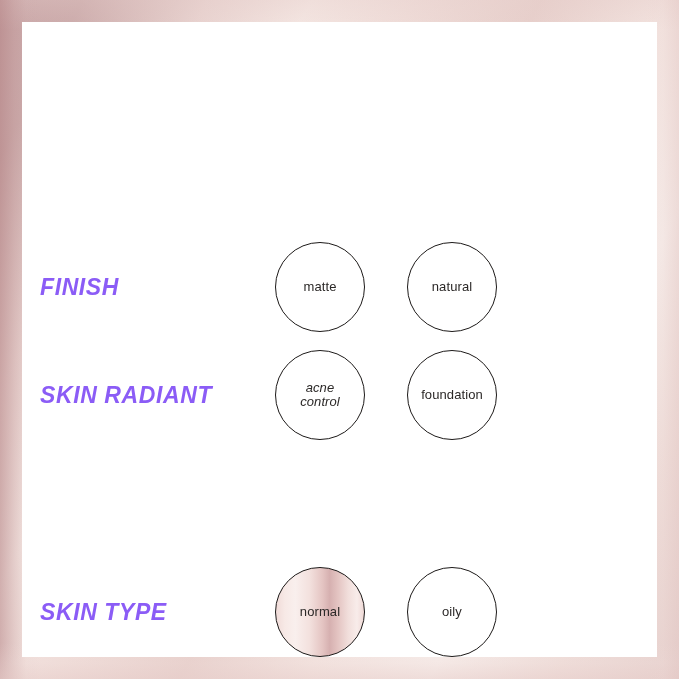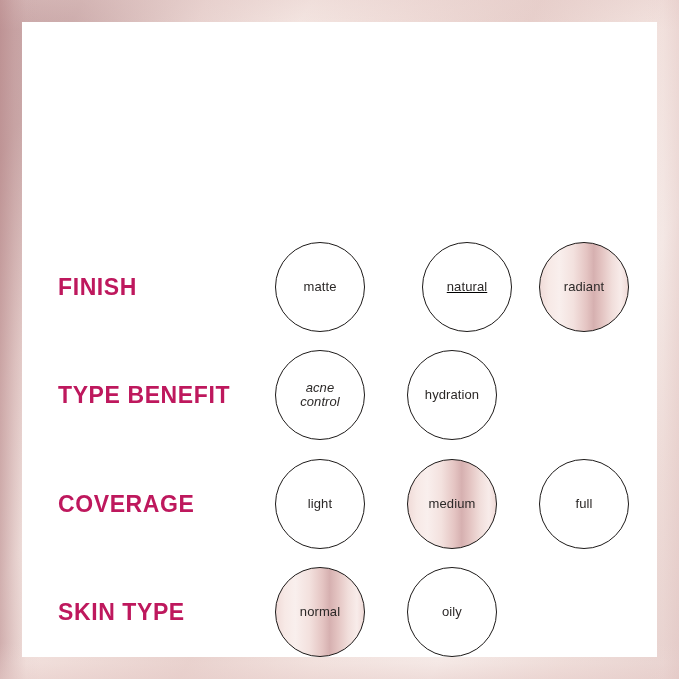--- a/index.html
+++ b/index.html
@@ -124,29 +124,30 @@
     height: 635px;
   }
   .row {
     position: absolute;
     left: 0;
     width: 635px;
     height: 108px;
   }
   .row-label {
     position: absolute;
-    left: 36px;
+    left: 18px;
     top: 50%;
     transform: translateY(-50%);
     font-family: "Liberation Sans", sans-serif;
     font-size: 23px;
     font-weight: 700;
     letter-spacing: 0.6px;
-    color: #be185d;
-    white-space: nowrap;
+    color: #8b5cf6;
+    white-space: nowrap;
+    font-style: italic;
   }
   .circle {
     position: absolute;
     top: 50%;
     width: 90px;
     height: 90px;
     margin-top: -45px;
     margin-left: -45px;
     border-radius: 50%;
     border: 1.4px solid #1d1a19;
@@ -190,47 +191,32 @@
 
   <div id="card">
 
 
     <div id="grid">
         <div class="row" style="top: 211px;">
           <div class="row-label">FINISH</div>
           <div class="circle" style="left: 298px; width: 90px; height: 90px; margin-top: -45px; margin-left: -45px;">
             <div class="circle-label">matte</div>
           </div>
-          <div class="circle" style="left: 445px; width: 90px; height: 90px; margin-top: -45px; margin-left: -45px; text-decoration: underline;">
+          <div class="circle" style="left: 430px; width: 90px; height: 90px; margin-top: -45px; margin-left: -45px;">
             <div class="circle-label">natural</div>
-          </div>
-          <div class="circle highlight" style="left: 562px; width: 90px; height: 90px; margin-top: -45px; margin-left: -45px;">
-            <div class="circle-label">radiant</div>
           </div>
         </div>
         <div class="row" style="top: 319px;">
-          <div class="row-label">TYPE BENEFIT</div>
+          <div class="row-label">SKIN RADIANT</div>
           <div class="circle" style="left: 298px; width: 90px; height: 90px; margin-top: -45px; margin-left: -45px; font-style: italic;">
             <div class="circle-label">acne
 control</div>
           </div>
           <div class="circle" style="left: 430px; width: 90px; height: 90px; margin-top: -45px; margin-left: -45px;">
-            <div class="circle-label">hydration</div>
-          </div>
-        </div>
-        <div class="row" style="top: 428px;">
-          <div class="row-label">COVERAGE</div>
-          <div class="circle" style="left: 298px; width: 90px; height: 90px; margin-top: -45px; margin-left: -45px;">
-            <div class="circle-label">light</div>
-          </div>
-          <div class="circle highlight" style="left: 430px; width: 90px; height: 90px; margin-top: -45px; margin-left: -45px;">
-            <div class="circle-label">medium</div>
-          </div>
-          <div class="circle" style="left: 562px; width: 90px; height: 90px; margin-top: -45px; margin-left: -45px;">
-            <div class="circle-label">full</div>
+            <div class="circle-label">foundation</div>
           </div>
         </div>
         <div class="row" style="top: 536px; padding-left: 36px;">
           <div class="row-label">SKIN TYPE</div>
           <div class="circle highlight" style="left: 298px; width: 90px; height: 90px; margin-top: -45px; margin-left: -45px;">
             <div class="circle-label">normal</div>
           </div>
           <div class="circle" style="left: 430px; width: 90px; height: 90px; margin-top: -45px; margin-left: -45px; align-items: center;">
             <div class="circle-label">oily</div>
           </div>

